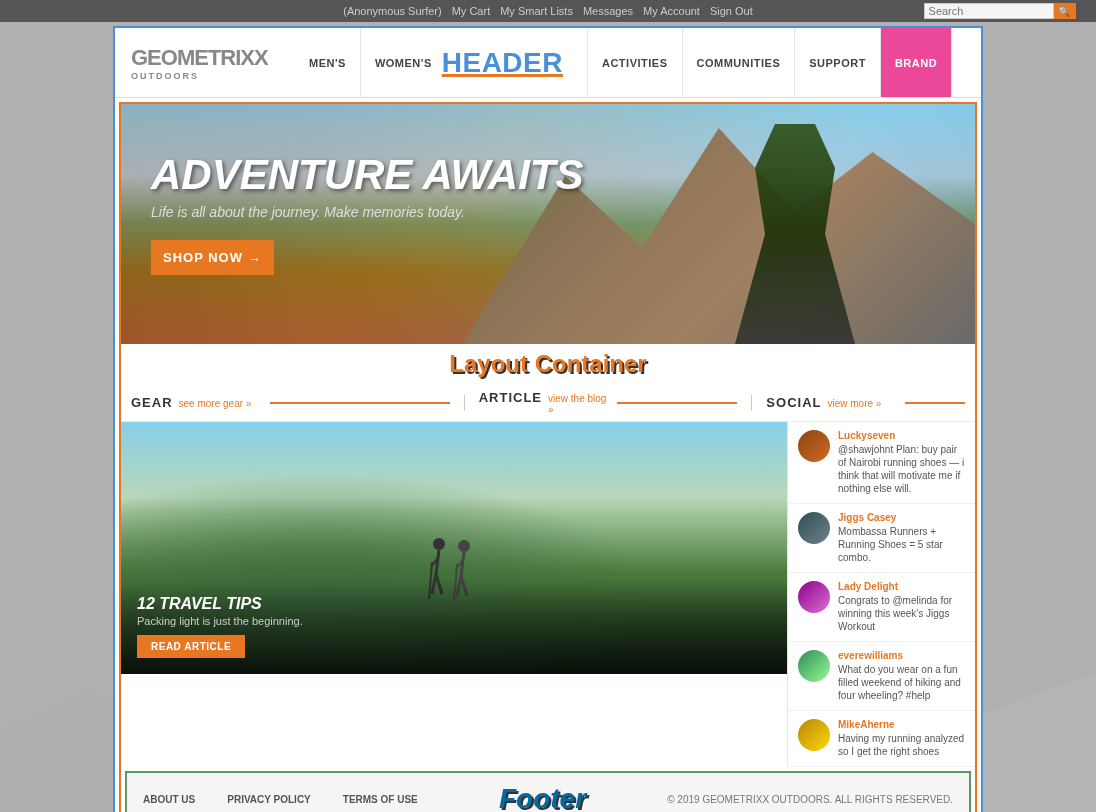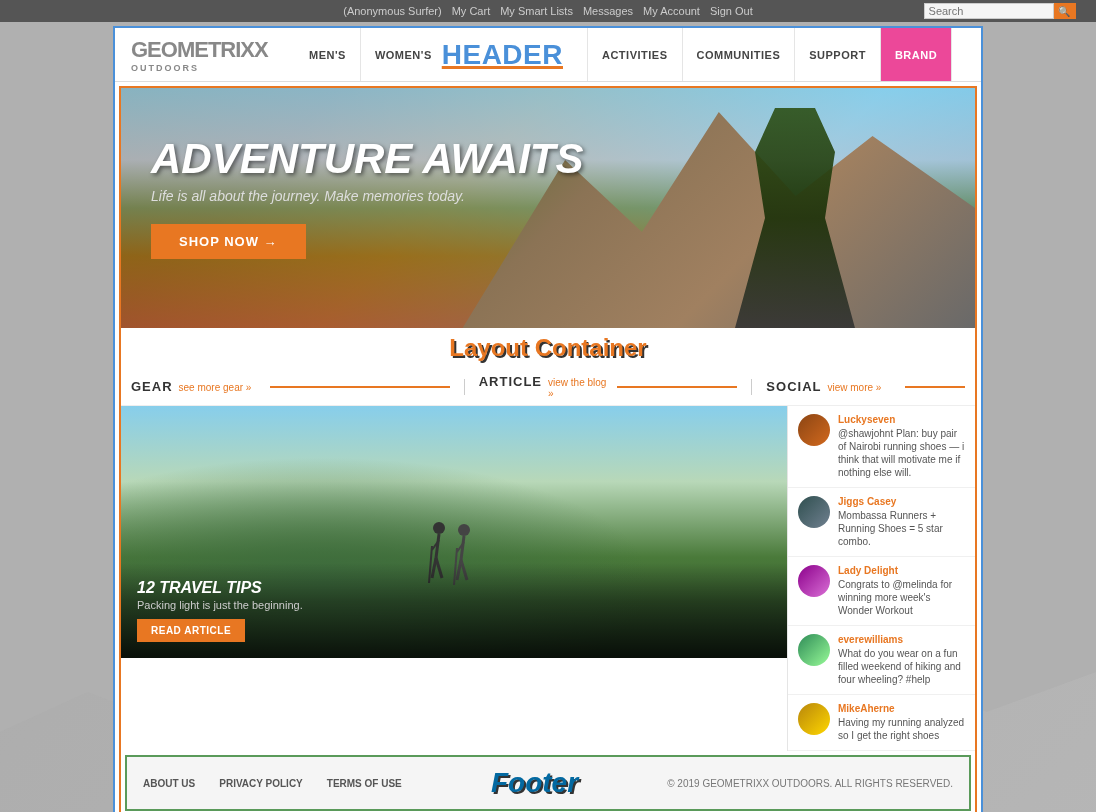--- a/index.html
+++ b/index.html
@@ -67,21 +67,21 @@
       width: 870px;
       border: 2px solid #4a90d9;
       background: white;
       margin: 4px auto;
     }
 
     
     .site-header {
       display: flex;
       align-items: stretch;
-      height: 54px;
+      height: 70px;
       border-bottom: 1px solid #ddd;
     }
     .logo-area {
       width: 180px;
       display: flex;
       align-items: center;
       padding: 8px 16px;
       flex-shrink: 0;
     }
     .logo-text {
@@ -186,21 +186,21 @@
       font-size: 14px;
       color: #ddd;
       margin-top: 8px;
       font-style: italic;
     }
     .shop-btn {
       display: inline-block;
       margin-top: 20px;
       background: #e87722;
       color: white;
-      padding: 10px 28px;
+      padding: 10px 12px;
       font-size: 13px;
       font-weight: bold;
       text-transform: uppercase;
       cursor: pointer;
       border: none;
       letter-spacing: 1px;
     }
     .shop-btn:after { content: ' →'; }
 
     
@@ -355,21 +355,21 @@
       background: #f5f5f5;
     }
     .footer-content {
       display: flex;
       align-items: center;
       padding: 10px 16px;
       justify-content: space-between;
     }
     .footer-links {
       display: flex;
-      gap: 24px;
+      gap: 32px;
     }
     .footer-link {
       font-size: 10px;
       color: #555;
       cursor: pointer;
       text-decoration: none;
       font-weight: bold;
     }
     .footer-label {
       font-size: 28px;
@@ -529,21 +529,21 @@
           <div class="avatar avatar-2"></div>
           <div class="social-content">
             <div class="social-username">Jiggs Casey</div>
             <div class="social-text">Mombassa Runners + Running Shoes = 5 star combo.</div>
           </div>
         </div>
         <div class="social-item">
           <div class="avatar avatar-3"></div>
           <div class="social-content">
             <div class="social-username">Lady Delight</div>
-            <div class="social-text">Congrats to @melinda for winning more week's Wonder Workout</div>
+            <div class="social-text">Congrats to @melinda for winning this week's Jiggs Workout</div>
           </div>
         </div>
         <div class="social-item">
           <div class="avatar avatar-4"></div>
           <div class="social-content">
             <div class="social-username">everewilliams</div>
             <div class="social-text">What do you wear on a fun filled weekend of hiking and four wheeling? #help</div>
           </div>
         </div>
         <div class="social-item">

